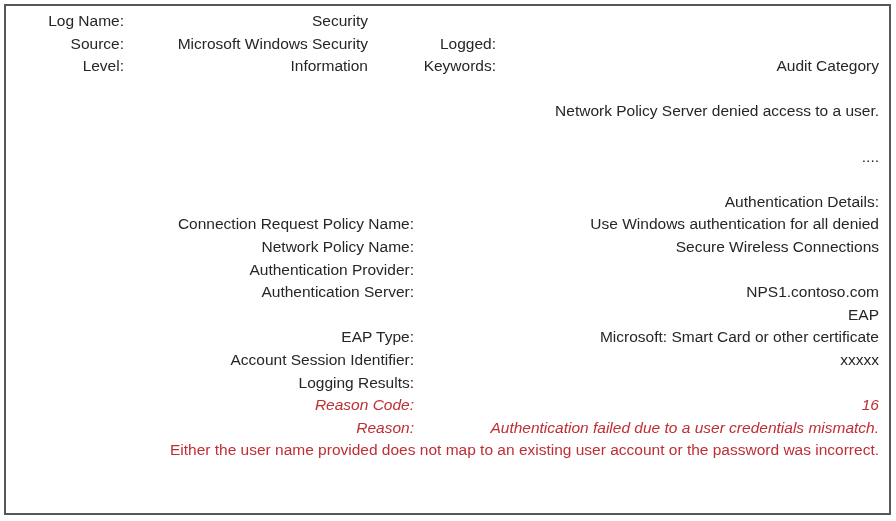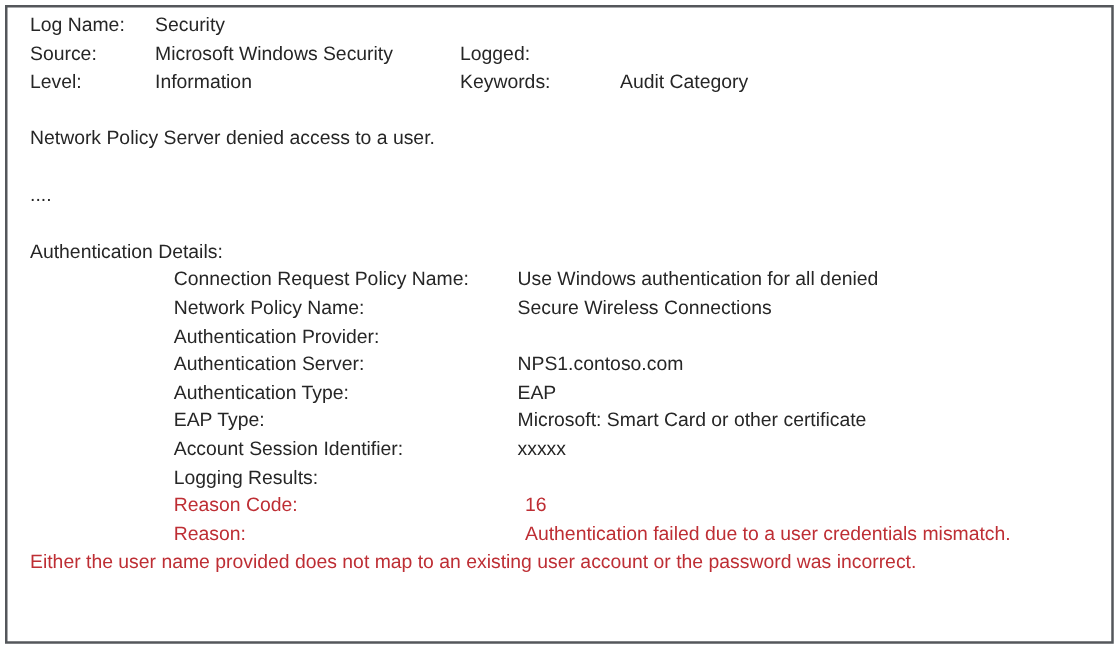--- a/index.html
+++ b/index.html
@@ -1,20 +1,20 @@
 <!DOCTYPE html>
 <html><head>
 <meta charset="utf-8">
 <style>
   :root{
     --text:#262626;
     --red:#be2e34;
     --border:#54575b;
   }
-  *{box-sizing:border-box;}
+  *{box-sizing:border-box;text-align:right;}
   html,body{margin:0;padding:0;}
   body{
     width:896px;height:521px;
     background:#ffffff;
     font-family:"Liberation Sans", sans-serif;
     font-size:15.5px;
     line-height:22.6px;
     color:var(--text);
     overflow:hidden;
   }
@@ -27,21 +27,21 @@
   }
   .hrow{display:flex;}
   .hrow .c1{width:100px;flex:none;}
   .hrow .c2{width:244px;flex:none;}
   .hrow .c3{width:128px;flex:none;}
   .hrow .c4{flex:1;}
   .gap{height:22.6px;}
   .drow{display:flex;padding-left:97px;}
   .drow .dl{width:275px;flex:none;margin-left:18px;}
   .drow .dv{flex:1;}
-  .drow.red{color:var(--red);}
+  .drow.red{color:var(--red);font-style:italic;}
   .drow.red .dv{padding-left:6px;}
   .footer-note{color:var(--red);}
 </style>
 </head>
 <body>
 
 <div class="frame">
 
   <div>
     <div class="hrow">
@@ -85,21 +85,20 @@
       <span class="dv">Secure Wireless Connections</span>
     </div>
     <div class="drow">
       <span class="dl">Authentication Provider:</span>
     </div>
     <div class="drow">
       <span class="dl">Authentication Server:</span>
       <span class="dv">NPS1.contoso.com</span>
     </div>
     <div class="drow">
-      <span class="dl">Authentication Type:</span>
       <span class="dv">EAP</span>
     </div>
     <div class="drow">
       <span class="dl">EAP Type:</span>
       <span class="dv">Microsoft: Smart Card or other certificate</span>
     </div>
     <div class="drow">
       <span class="dl">Account Session Identifier:</span>
       <span class="dv">xxxxx</span>
     </div>

